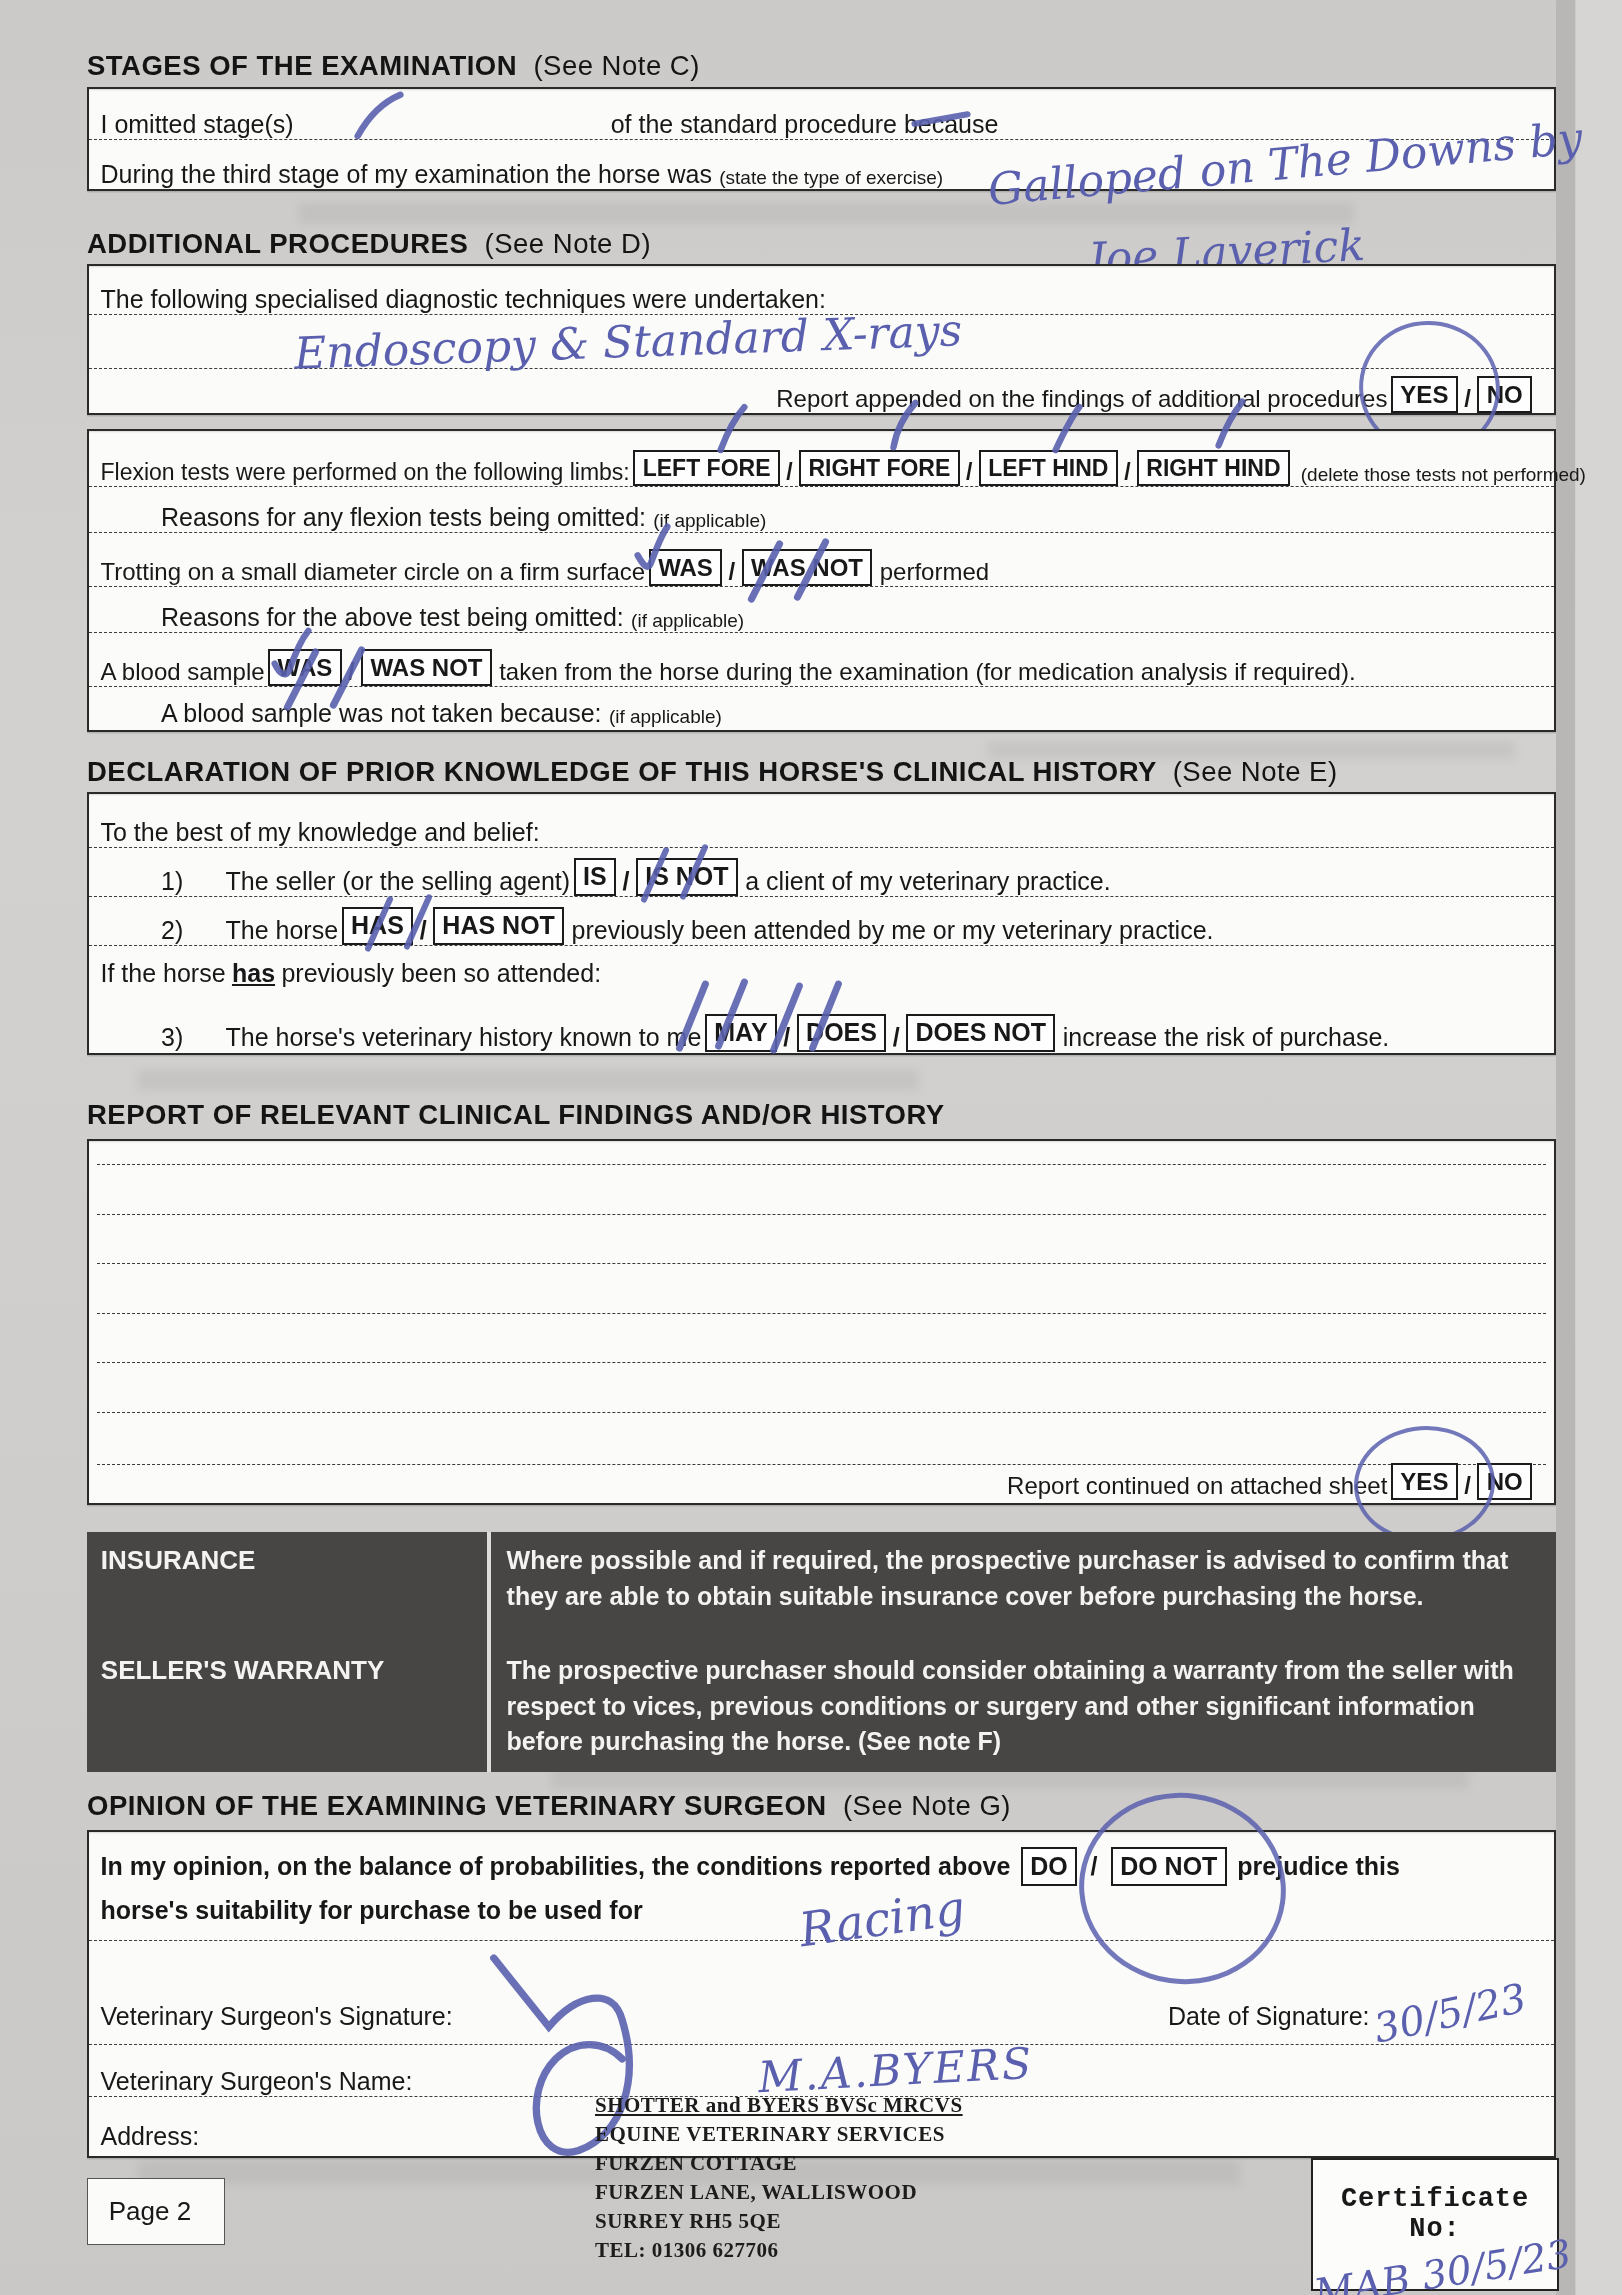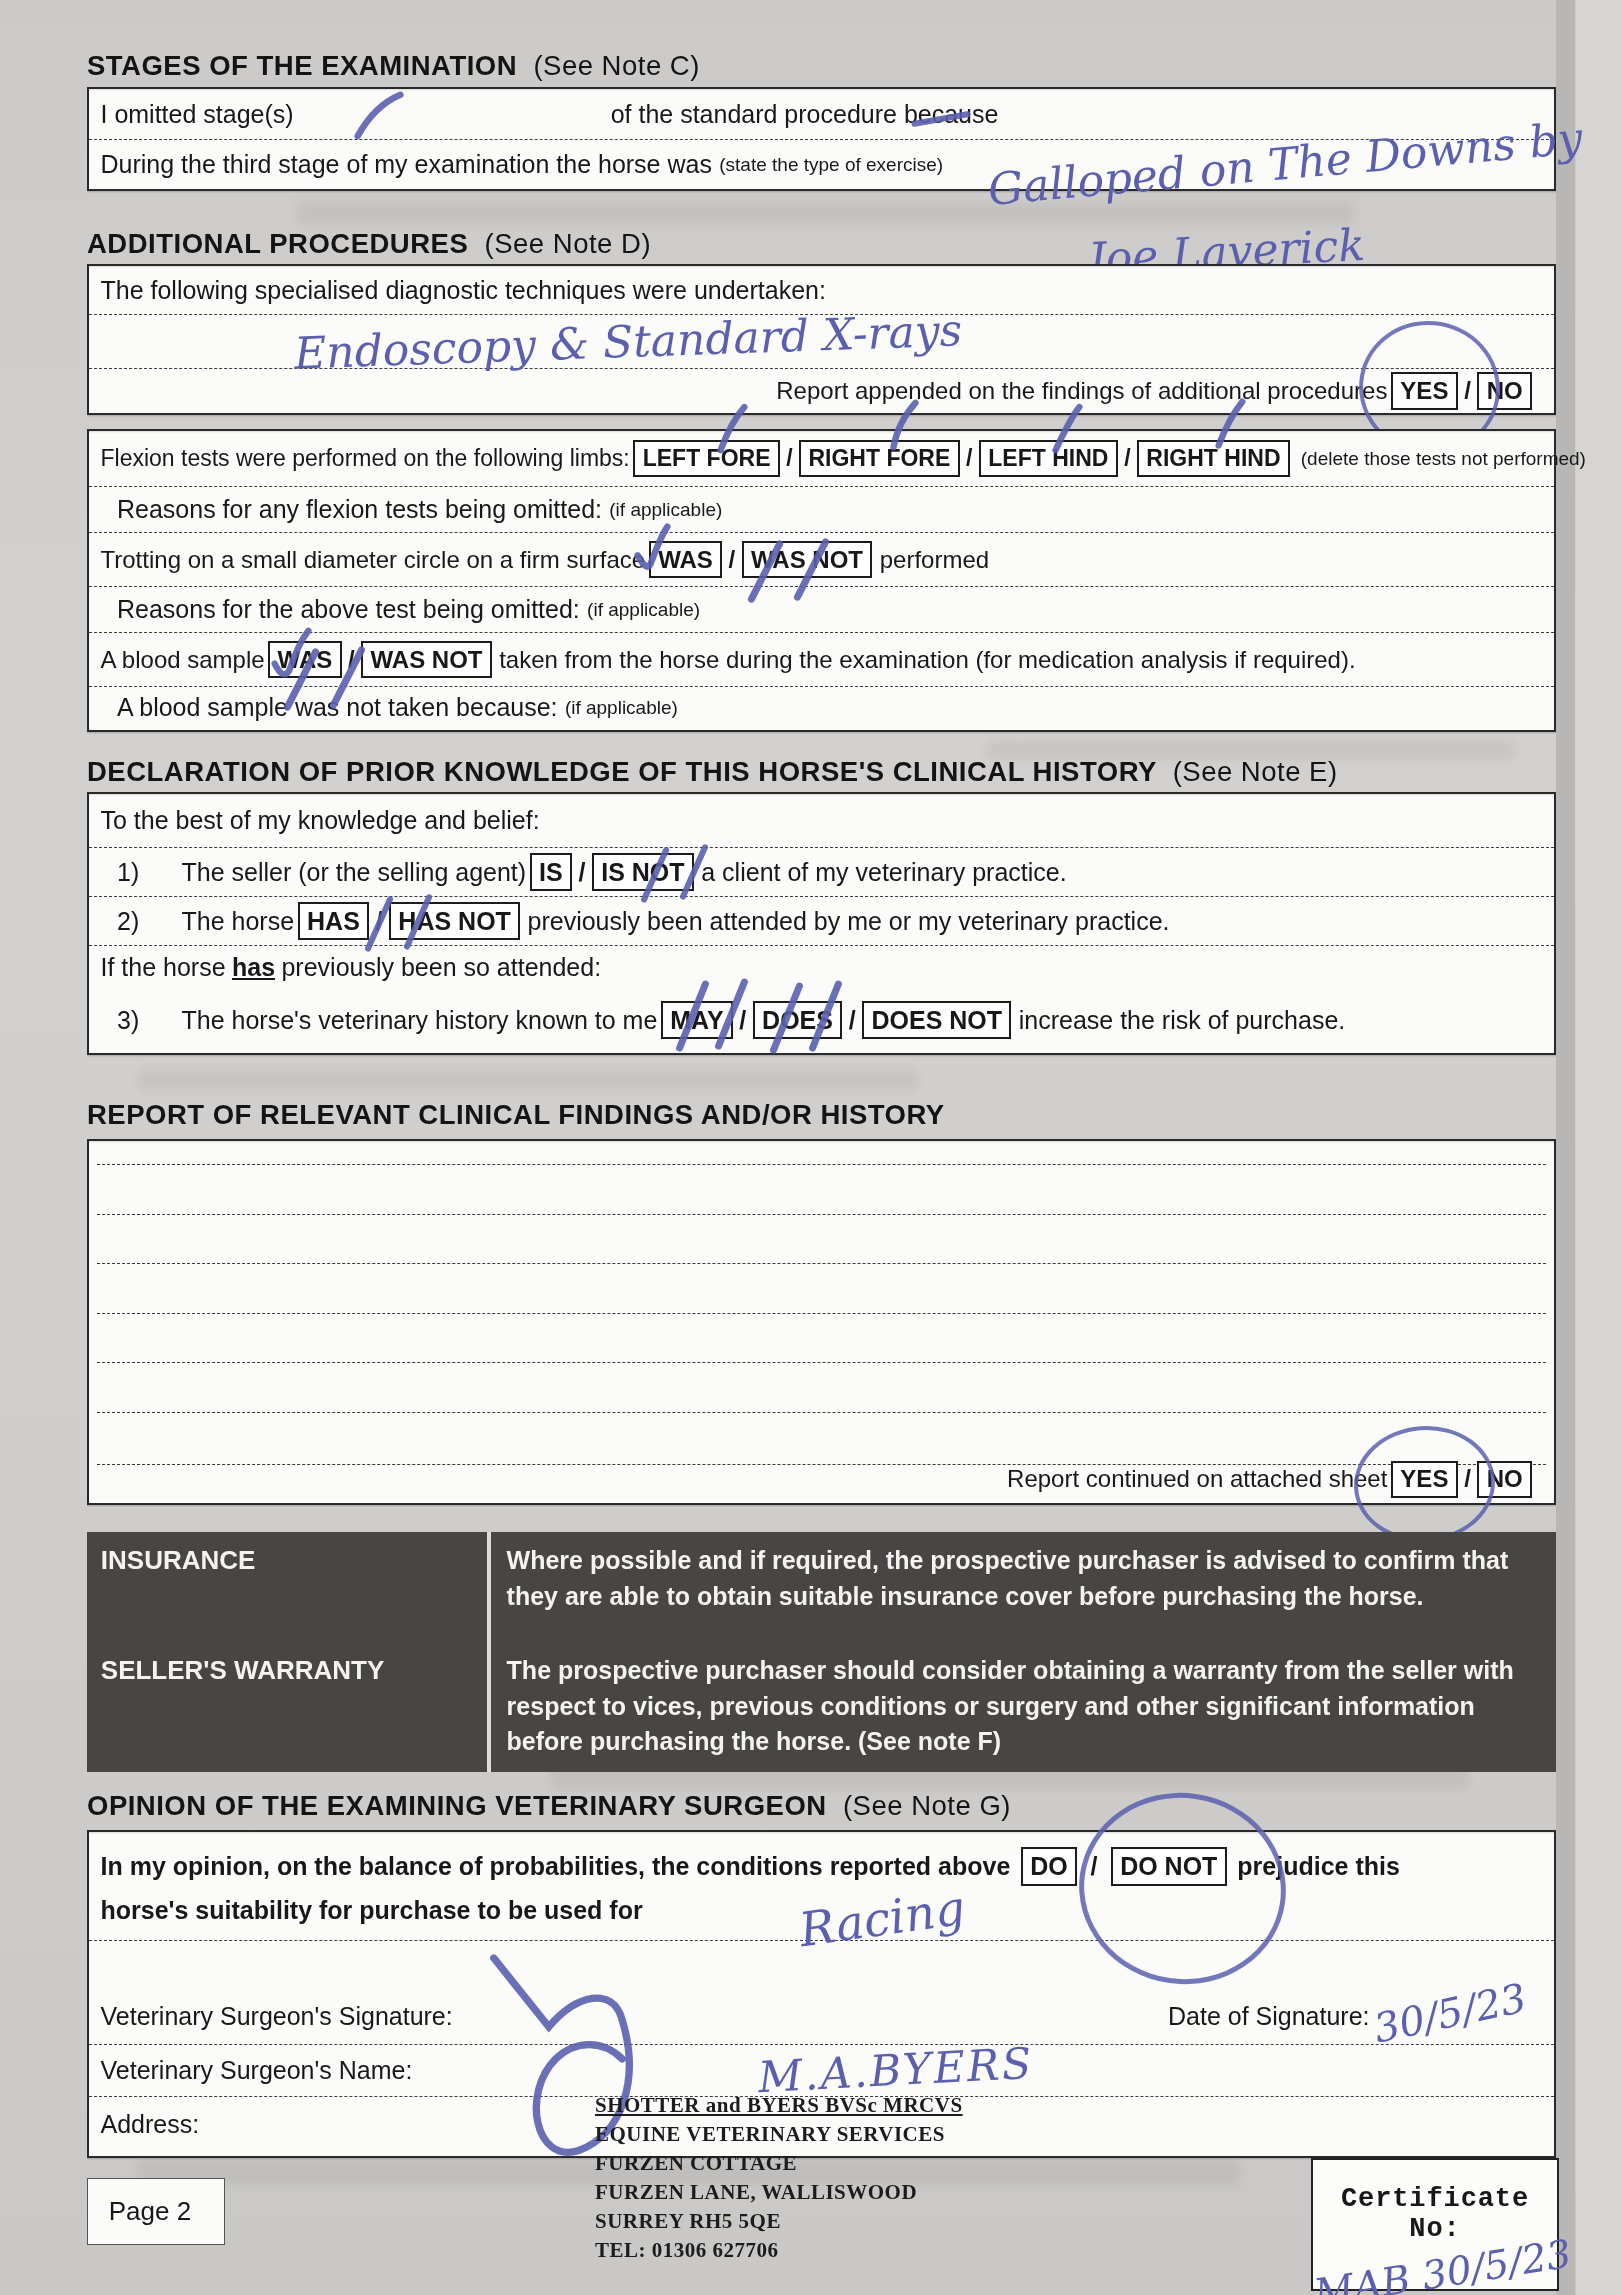--- a/index.html
+++ b/index.html
@@ -8,23 +8,23 @@
     background:linear-gradient(180deg,#cbcac8 0%,#d2d1cf 30%,#cfcecc 60%,#c9c8c6 100%);
     font-family:"Liberation Sans", sans-serif; color:#181818;
   }
   .edge-band{position:absolute;top:0;height:100%;}
   
   .sec-head{position:absolute;left:87px;font-size:27.5px;font-weight:700;letter-spacing:0.5px;color:#141414;white-space:nowrap;}
   .sec-head .note{font-weight:400;}
   
   .fbox{position:absolute;left:87px;width:1469px;background:#fbfbfa;border:2.3px solid #2a2a2a;box-sizing:border-box;
         box-shadow:0 1.4px 0 rgba(0,0,0,.15), inset 0 1.8px 2.8px -1.8px rgba(0,0,0,.3);}
-  .frow{position:relative;display:flex;align-items:center;padding-left:11.5px;font-size:25px;white-space:nowrap;box-sizing:border-box;}
+  .frow{position:relative;display:flex;align-items:flex-end;padding-left:11.5px;font-size:25px;white-space:nowrap;box-sizing:border-box;}
   .frow.dashed{border-bottom:1.8px dashed #3c3c3c;}
-  .frow.indent{padding-left:28px;}
+  .frow.indent{padding-left:72px;}
   .frow .small{font-size:19px;margin-left:7.3px;}
   .gap{display:inline-block;}
   .opt{position:relative;display:inline-block;border:2.3px solid #1b1b1b;background:#fefefe;font-weight:700;
        padding:2.8px 7.3px;margin:0 3.7px;line-height:1.15;}
   .sep{font-weight:700;margin:0 2.8px;}
   .num{width:27.5px;margin-right:37px;}
   .right-row{justify-content:flex-end;padding-right:18.4px;}
   b.u{font-weight:700;text-decoration:underline;}
   
   .rline{position:absolute;left:8.3px;right:8.3px;border-top:1.8px dashed #3a3a3a;}

